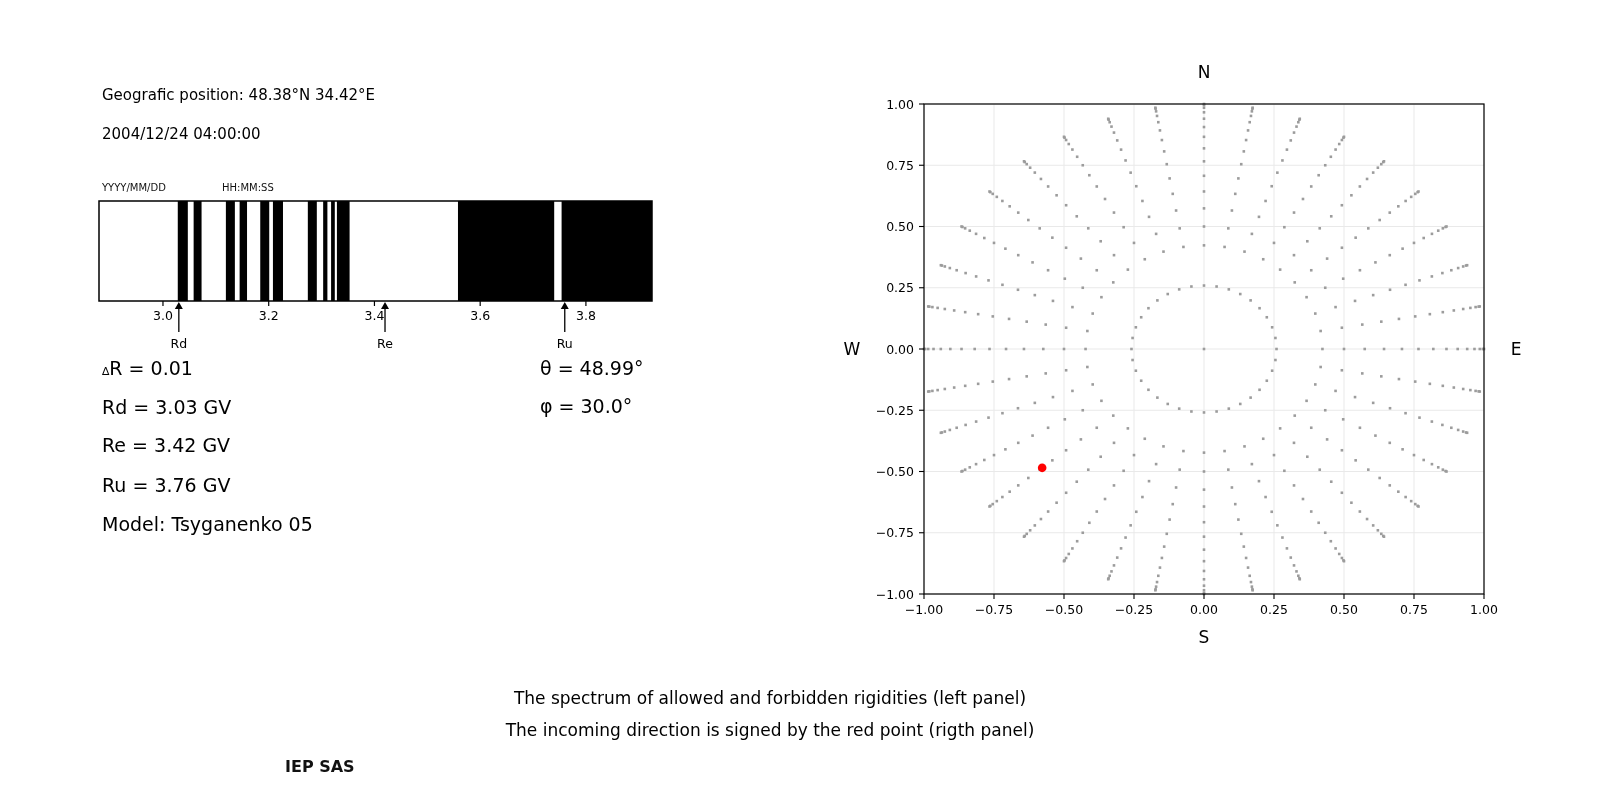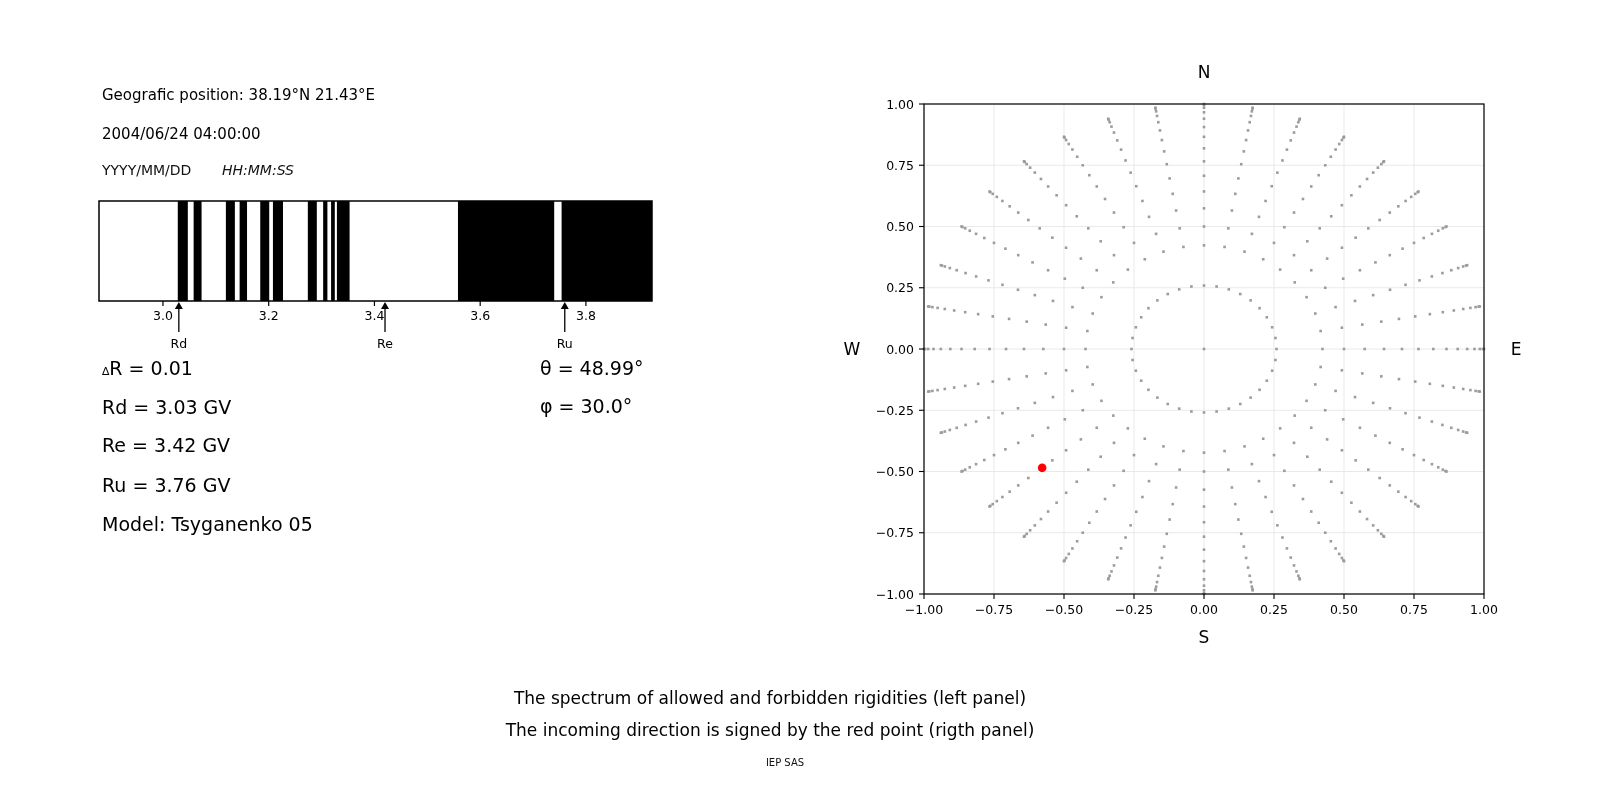--- a/index.html
+++ b/index.html
@@ -1,25 +1,25 @@
 <!DOCTYPE html>
 <html><head>
 <meta charset="utf-8">
 <style>
   html,body{margin:0;padding:0;background:#ffffff;}
   .page{position:relative;width:1600px;height:800px;background:#ffffff;overflow:hidden;
         font-family:"DejaVu Sans",sans-serif;color:#000;}
   .abs{position:absolute;white-space:nowrap;}
   .t-header{font-size:15px;}
-  .t-fmt{font-size:14px;color:#111;}
+  .t-fmt{font-size:10px;color:#111;margin-top:20px;}
   .t-dirid{font-size:16.5px;}
   .t-param{font-size:19px;}
   .p-delta::first-letter{font-size:11px;}
   .t-caption{font-size:17px;text-align:center;}
-  .t-credit{font-size:10px;text-align:center;color:#111;}
+  .t-credit{font-size:16px;color:#111;font-weight:bold;}
   svg text{font-family:"DejaVu Sans",sans-serif;fill:#000;}
 </style>
 </head>
 <body>
 
 <div class="page">
 
   <svg id="fig" width="1600" height="800" class="abs" style="left:0;top:0;">
       <rect x="99" y="201" width="553" height="100" fill="#ffffff"></rect>
       <rect x="177.77342256214152" y="201" width="10.044933078393939" height="100" fill="#000000"></rect>
@@ -650,24 +650,24 @@
       <line x1="919" y1="165.25" x2="924" y2="165.25" stroke="#000" stroke-width="1.1"></line>
       <text x="914" y="169.75" font-size="12.5" text-anchor="end">0.75</text>
       <line x1="919" y1="104" x2="924" y2="104" stroke="#000" stroke-width="1.1"></line>
       <text x="914" y="108.5" font-size="12.5" text-anchor="end">1.00</text>
       <text x="1204" y="78" font-size="17" text-anchor="middle">N</text>
       <text x="1204" y="643" font-size="17" text-anchor="middle">S</text>
       <text x="852" y="355" font-size="17" text-anchor="middle">W</text>
       <text x="1516" y="355" font-size="17" text-anchor="middle">E</text>
     </svg>
 
-  <div class="abs t-header" style="left:102px;top:86px;">Geografic position: 38.19°N 21.43°E</div>
-  <div class="abs t-header" style="left:102px;top:125px;">2004/06/24 04:00:00</div>
+  <div class="abs t-header" style="left:102px;top:86px;">Geografic position: 48.38°N 34.42°E</div>
+  <div class="abs t-header" style="left:102px;top:125px;">2004/12/24 04:00:00</div>
   <div class="abs t-fmt" style="left:102px;top:162px;">YYYY/MM/DD</div>
-  <div class="abs t-fmt" style="left:222px;top:162px;font-style:italic;">HH:MM:SS</div>
+  <div class="abs t-fmt" style="left:222px;top:162px;">HH:MM:SS</div>
 
   <div class="abs t-param p-delta" style="left:102px;top:357px;">∆R = 0.01</div>
   <div class="abs t-param" style="left:102px;top:396px;">Rd = 3.03 GV</div>
   <div class="abs t-param" style="left:102px;top:434px;">Re = 3.42 GV</div>
   <div class="abs t-param" style="left:102px;top:474px;text-align:center;">Ru = 3.76 GV</div>
   <div class="abs t-param" style="left:102px;top:513px;">Model: Tsyganenko 05</div>
   <div class="abs t-param" style="left:540px;top:357px;">θ = 48.99°</div>
   <div class="abs t-param" style="left:540px;top:395px;">φ = 30.0°</div>
 
   <div class="abs t-caption" style="left:270px;top:720px;width:1000px;">The incoming direction is signed by the red point (rigth panel)</div>

